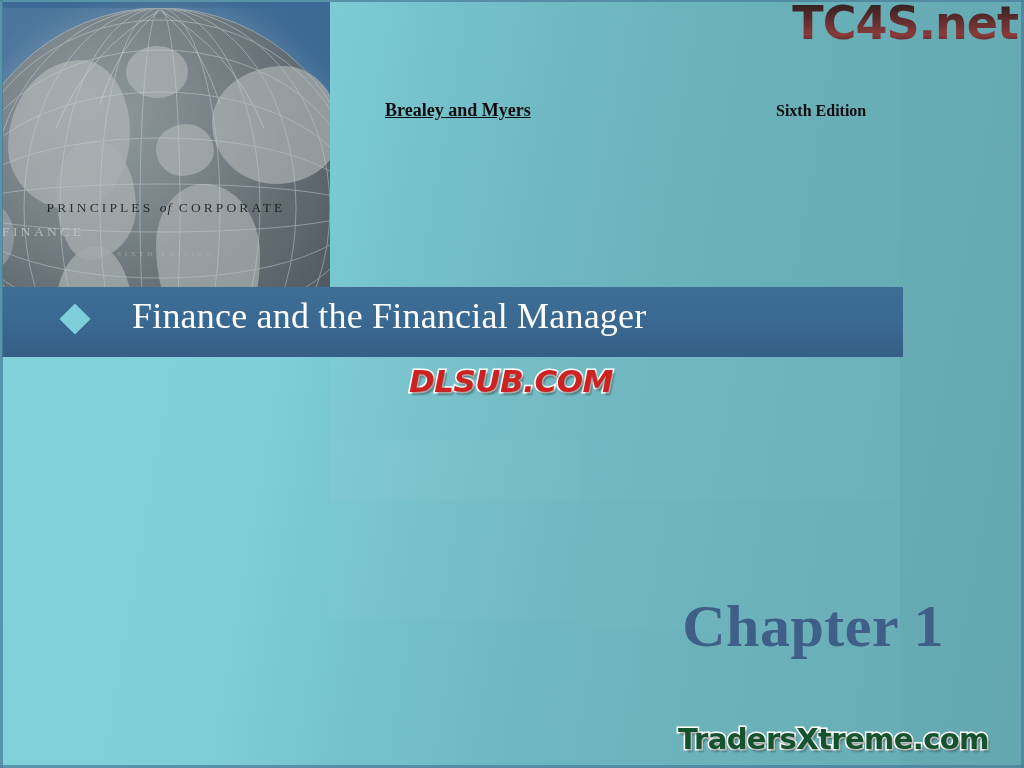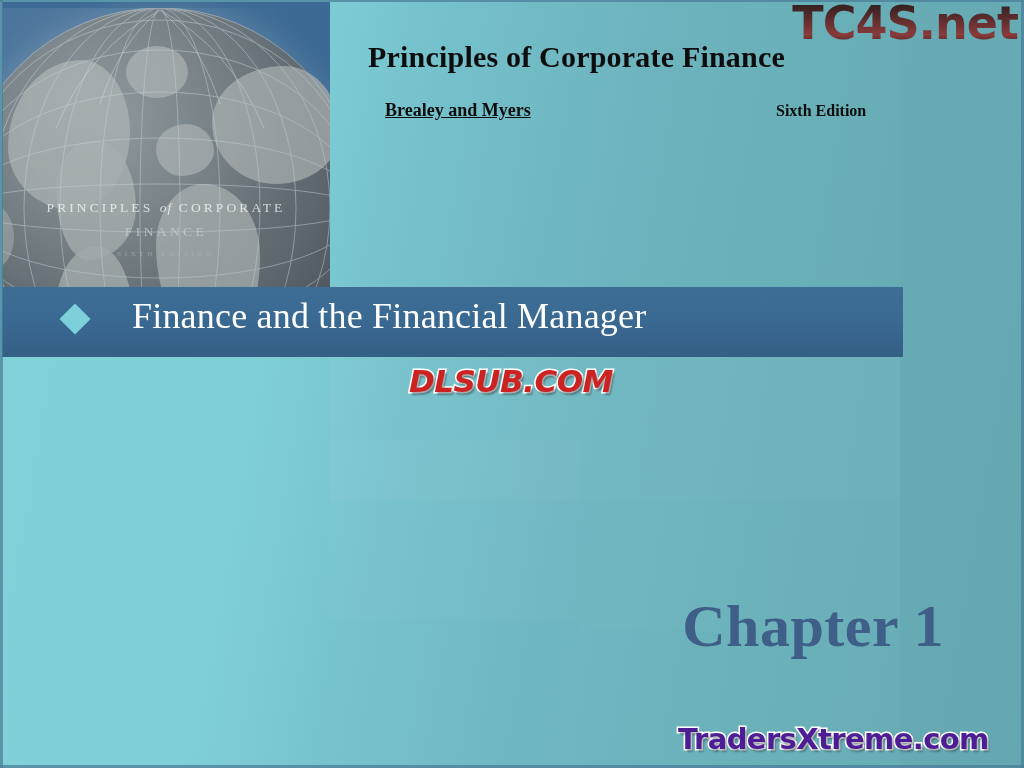--- a/index.html
+++ b/index.html
@@ -97,33 +97,33 @@
     left: 0; top: 0; right: 0; bottom: 0;
     background: radial-gradient(circle at 30% 22%, rgba(255,255,255,0.14) 0%, rgba(255,255,255,0.0) 55%);
     pointer-events: none;
   }
   .cover-title {
     position: absolute;
     left: 0;
     right: 0;
     top: 198px;
     text-align: center;
-    color: #ffffff;
+    color: #000000;
     font-family: "Liberation Serif", serif;
     font-size: 13.5px;
     letter-spacing: 3.1px;
     opacity: 0.72;
     white-space: nowrap;
   }
   .cover-title i { font-style: italic; letter-spacing: 1px; }
   .cover-title2 {
     position: absolute;
     left: 0; right: 0;
     top: 222px;
-    text-align: center;
+    text-align: left;
     color: #c9d2d6;
     font-size: 13.5px;
     letter-spacing: 3.4px;
     opacity: 0.72;
   }
   .cover-edition {
     position: absolute;
     left: 0; right: 0;
     top: 248px;
     text-align: center;
@@ -256,21 +256,21 @@
   }
 
   .wm-traders {
     position: absolute;
     left: 678px;
     top: 722px;
     font-family: "DejaVu Sans", sans-serif;
     font-weight: bold;
     font-size: 29px;
     letter-spacing: -0.6px;
-    color: #4c1d95;
+    color: #14532d;
     white-space: nowrap;
     -webkit-text-stroke: 3px #ffffff;
     paint-order: stroke fill;
     text-shadow: 2px 3px 2px rgba(0,0,0,0.30);
   }
 </style>
 </head>
 <body>
 
 <div id="slide">
@@ -320,21 +320,20 @@
       <div class="cover-sheen"></div>
     </div>
 
     <div class="cover-title">
       <span>PRINCIPLES </span><i>of</i><span> CORPORATE</span>
     </div>
     <div class="cover-title2">FINANCE</div>
     <div class="cover-edition">SIXTH EDITION</div>
   </div>
 
-  <div class="book-title">Principles of Corporate Finance</div>
   <div class="authors">Brealey and Myers</div>
   <div class="edition">Sixth Edition</div>
 
   <div class="banner">
     <div class="banner-bullet"></div>
     <div class="banner-text">Finance and the Financial Manager</div>
   </div>
 
   <div class="chapter">Chapter 1</div>
 

